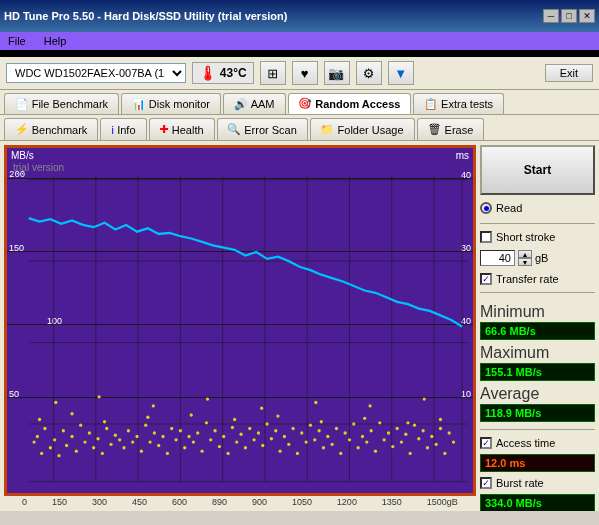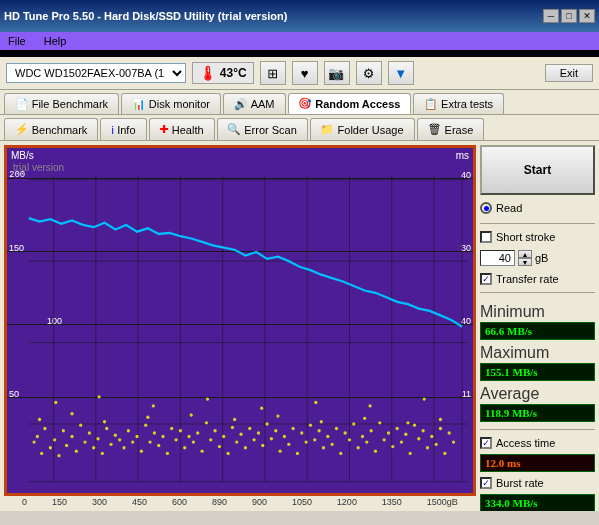--- a/index.html
+++ b/index.html
@@ -220,21 +220,21 @@
     }
 
     .stat-section { display: flex; flex-direction: column; gap: 1px; }
     .stat-label { font-size: 16px; color: #333; margin-top: 3px; }
     .stat-value {
       background: #001a00;
       color: #00ff00;
       padding: 2px 4px;
       font-size: 11px;
       font-weight: bold;
-      font-family: Liberation Serif, serif;
+      font-family: Liberation Sans, sans-serif;
       border: 1px solid #006600;
     }
     .stat-value.highlight { background: #1a0000; color: #ff6600; }
 
     .divider { border-top: 1px solid #a0a090; margin: 2px 0; }
 
     
     .grid-line-h {
       position: absolute;
       left: 0; right: 0;
@@ -344,21 +344,21 @@
       <div class="trial-text">trial version</div>
 
       <div class="grid-label-left" style="top:22px;font-family:Liberation Mono, monospace;">200</div>
       <div class="grid-label-left" style="top:95px;">150</div>
       <div class="grid-label-left" style="top:168px;margin-left:38px;">100</div>
       <div class="grid-label-left" style="top:241px;">50</div>
 
       <div class="grid-label-right" style="top:22px;">40</div>
       <div class="grid-label-right" style="top:95px;">30</div>
       <div class="grid-label-right" style="top:168px;">40</div>
-      <div class="grid-label-right" style="top:241px;">11</div>
+      <div class="grid-label-right" style="top:241px;">10</div>
 
       <div class="grid-line-h" style="top:30px;"></div>
       <div class="grid-line-h" style="top:103px;"></div>
       <div class="grid-line-h" style="top:176px;"></div>
       <div class="grid-line-h" style="top:249px;"></div>
 
       <svg class="chart-canvas" viewBox="0 0 430 305" preserveAspectRatio="none" style="position:absolute;top:0;left:0;width:100%;height:100%;">
 
         <line x1="43" y1="25" x2="43" y2="295" stroke="#1a1a1a" stroke-width="0.5"></line>
         <line x1="82" y1="25" x2="82" y2="295" stroke="#1a1a1a" stroke-width="0.5"></line>

